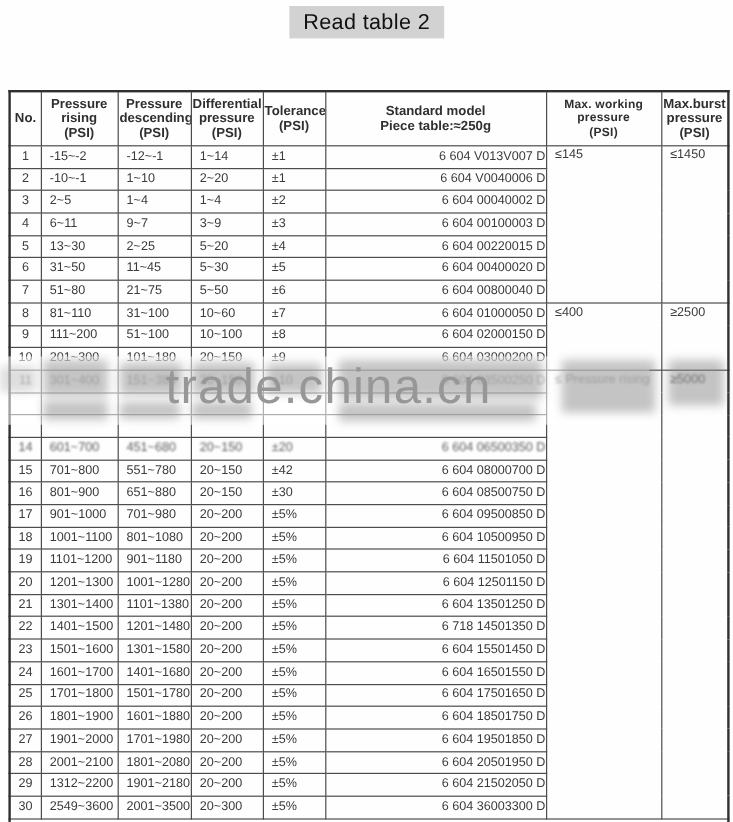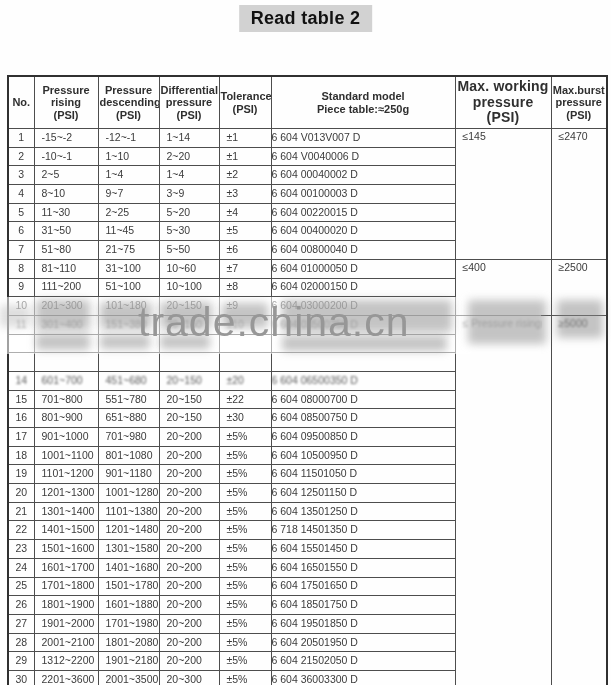--- a/index.html
+++ b/index.html
@@ -1,32 +1,32 @@
 <!DOCTYPE html>
 <html><head>
 <meta charset="utf-8">
 <style>
   html,body{margin:0;padding:0;background:#fff;}
   #page{position:relative;width:611px;height:685px;background:#fefefe;overflow:hidden;
         font-family:"Liberation Sans","DejaVu Sans",sans-serif;color:#3b3b3b;}
   
   .title{position:absolute;top:5px;left:50%;transform:translateX(-50%);
-         background:#d2d2d2;color:#111;font-size:18px;font-weight:bold;
+         background:#d2d2d2;color:#111;font-size:18px;font-weight:normal;
          padding:3px 12px;letter-spacing:.3px;white-space:nowrap;}
   
   table{position:absolute;left:7px;top:75px;width:600px;border-collapse:collapse;
         table-layout:fixed;border:2px solid #303030;}
   td,th{border:1px solid #4d4d4d;font-size:10.5px;font-weight:normal;
         padding:0 0 0 7px;height:17.7px;line-height:1.12;text-align:left;
         overflow:hidden;vertical-align:middle;color:#3b3b3b;}
   thead th{text-align:center;font-weight:bold;padding:2px 1px;height:40px;
            white-space:pre-line;font-size:11px;vertical-align:middle;color:#2f2f2f;}
-  th.small-head{font-size:14px;letter-spacing:.2px;}
+  th.small-head{font-size:10px;letter-spacing:.2px;}
   td.c-no{text-align:center;padding:0;}
-  td.c-model{text-align:left;padding:0;}
+  td.c-model{text-align:right;padding:0;}
   td.c-group{vertical-align:top;padding:2px 0 0 7px;font-size:10.5px;}
   tr.fuzzy td{filter:blur(0.8px);color:#5a5a5a;}
   td.footer-note{height:32px;font-size:11px;line-height:1.35;text-align:justify;
                  padding:2px 7px 3px 7px;text-indent:16px;vertical-align:top;
                  border-top:1px solid #4d4d4d;}
   
   .wm-band{position:absolute;left:0;top:297px;width:541px;height:57px;
            background:rgba(255,255,255,0.55);pointer-events:none;}
   .wm-text{position:absolute;left:138px;top:1px;font-size:41px;line-height:48px;
            color:#979797;letter-spacing:1px;font-weight:400;white-space:nowrap;}
@@ -87,49 +87,49 @@
     </thead>
     <tbody>
         <tr>
           <td class="c-no">1</td>
           <td class="c-rising">-15~-2</td>
           <td class="c-descending">-12~-1</td>
           <td class="c-differential">1~14</td>
           <td class="c-tolerance">±1</td>
           <td class="c-model">6 604 V013V007 D</td>
           <td class="c-group" rowspan="7">≤145</td>
-          <td class="c-group" rowspan="7">≤2470</td>
+          <td class="c-group" rowspan="7">≤1450</td>
         </tr>
         <tr>
           <td class="c-no">2</td>
           <td class="c-rising">-10~-1</td>
           <td class="c-descending">1~10</td>
           <td class="c-differential">2~20</td>
           <td class="c-tolerance">±1</td>
           <td class="c-model">6 604 V0040006 D</td>
         </tr>
         <tr>
           <td class="c-no">3</td>
           <td class="c-rising">2~5</td>
           <td class="c-descending">1~4</td>
           <td class="c-differential">1~4</td>
           <td class="c-tolerance">±2</td>
           <td class="c-model">6 604 00040002 D</td>
         </tr>
         <tr>
           <td class="c-no">4</td>
-          <td class="c-rising">8~10</td>
+          <td class="c-rising">6~11</td>
           <td class="c-descending">9~7</td>
           <td class="c-differential">3~9</td>
           <td class="c-tolerance">±3</td>
           <td class="c-model">6 604 00100003 D</td>
         </tr>
         <tr>
           <td class="c-no">5</td>
-          <td class="c-rising">11~30</td>
+          <td class="c-rising">13~30</td>
           <td class="c-descending">2~25</td>
           <td class="c-differential">5~20</td>
           <td class="c-tolerance">±4</td>
           <td class="c-model">6 604 00220015 D</td>
         </tr>
         <tr>
           <td class="c-no">6</td>
           <td class="c-rising">31~50</td>
           <td class="c-descending">11~45</td>
           <td class="c-differential">5~30</td>
@@ -202,21 +202,21 @@
           <td class="c-descending">451~680</td>
           <td class="c-differential">20~150</td>
           <td class="c-tolerance">±20</td>
           <td class="c-model">6 604 06500350 D</td>
         </tr>
         <tr>
           <td class="c-no">15</td>
           <td class="c-rising">701~800</td>
           <td class="c-descending">551~780</td>
           <td class="c-differential">20~150</td>
-          <td class="c-tolerance">±22</td>
+          <td class="c-tolerance">±42</td>
           <td class="c-model">6 604 08000700 D</td>
         </tr>
         <tr>
           <td class="c-no">16</td>
           <td class="c-rising">801~900</td>
           <td class="c-descending">651~880</td>
           <td class="c-differential">20~150</td>
           <td class="c-tolerance">±30</td>
           <td class="c-model">6 604 08500750 D</td>
         </tr>
@@ -319,21 +319,21 @@
         <tr>
           <td class="c-no">29</td>
           <td class="c-rising">1312~2200</td>
           <td class="c-descending">1901~2180</td>
           <td class="c-differential">20~200</td>
           <td class="c-tolerance">±5%</td>
           <td class="c-model">6 604 21502050 D</td>
         </tr>
         <tr>
           <td class="c-no">30</td>
-          <td class="c-rising">2201~3600</td>
+          <td class="c-rising">2549~3600</td>
           <td class="c-descending">2001~3500</td>
           <td class="c-differential">20~300</td>
           <td class="c-tolerance">±5%</td>
           <td class="c-model">6 604 36003300 D</td>
         </tr>
       </tbody>
     <tfoot>
       <tr>
         <td class="footer-note" colspan="8">If the customers have especial demand, our company will according to the application request, the sample, the drawing, technical parameters which the customers offer and so on, to custom-made the production for the customers.</td>
       </tr>

